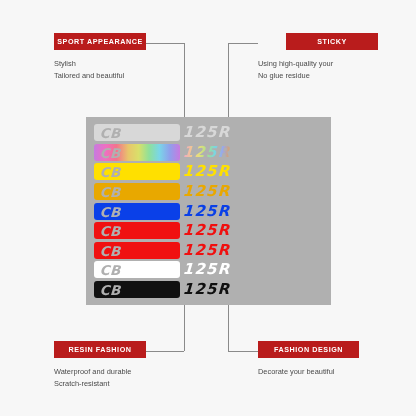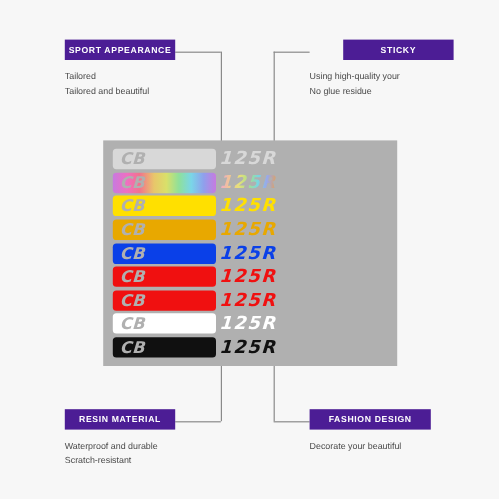--- a/index.html
+++ b/index.html
@@ -14,21 +14,21 @@
     overflow: hidden;
     font-family: "Liberation Sans", sans-serif;
     -webkit-font-smoothing: antialiased;
   }
 
   
   .callout {
     position: absolute;
   }
   .callout-box {
-    background: #4c1d95;
+    background: #b91c1c;
     color: #ffffff;
     font-size: 7.2px;
     font-weight: bold;
     letter-spacing: 0.55px;
     text-align: center;
     padding: 5px 0 5px 0;
     line-height: 1;
     box-sizing: border-box;
     white-space: nowrap;
   }
@@ -165,35 +165,35 @@
   <div class="conn-dot" style="left:182px; top:263px;"></div>
 
   <div class="conn conn-h" style="left:228px; top:351px; width:30px;"></div>
   <div class="conn conn-v" style="left:228px; top:251px; height:100px;"></div>
   <div class="conn-dot" style="left:226px; top:249px;"></div>
 </div>
 
 <div class="callout" id="callout-sport">
   <div class="callout-box">SPORT APPEARANCE</div>
   <div class="callout-desc">
-    <div>Tailored</div>
+    <div>Stylish</div>
     <div>Tailored and beautiful</div>
   </div>
 </div>
 
 <div class="callout" id="callout-sticky">
   <div class="callout-box">STICKY</div>
   <div class="callout-desc">
     <div>Using high-quality your</div>
     <div>No glue residue</div>
   </div>
 </div>
 
 <div class="callout" id="callout-resin">
-  <div class="callout-box">RESIN MATERIAL</div>
+  <div class="callout-box">RESIN FASHION</div>
   <div class="callout-desc">
     <div>Waterproof and durable</div>
     <div>Scratch-resistant</div>
   </div>
 </div>
 
 <div class="callout" id="callout-fashion">
   <div class="callout-box">FASHION DESIGN</div>
   <div class="callout-desc">
     <div>Decorate your beautiful</div>

